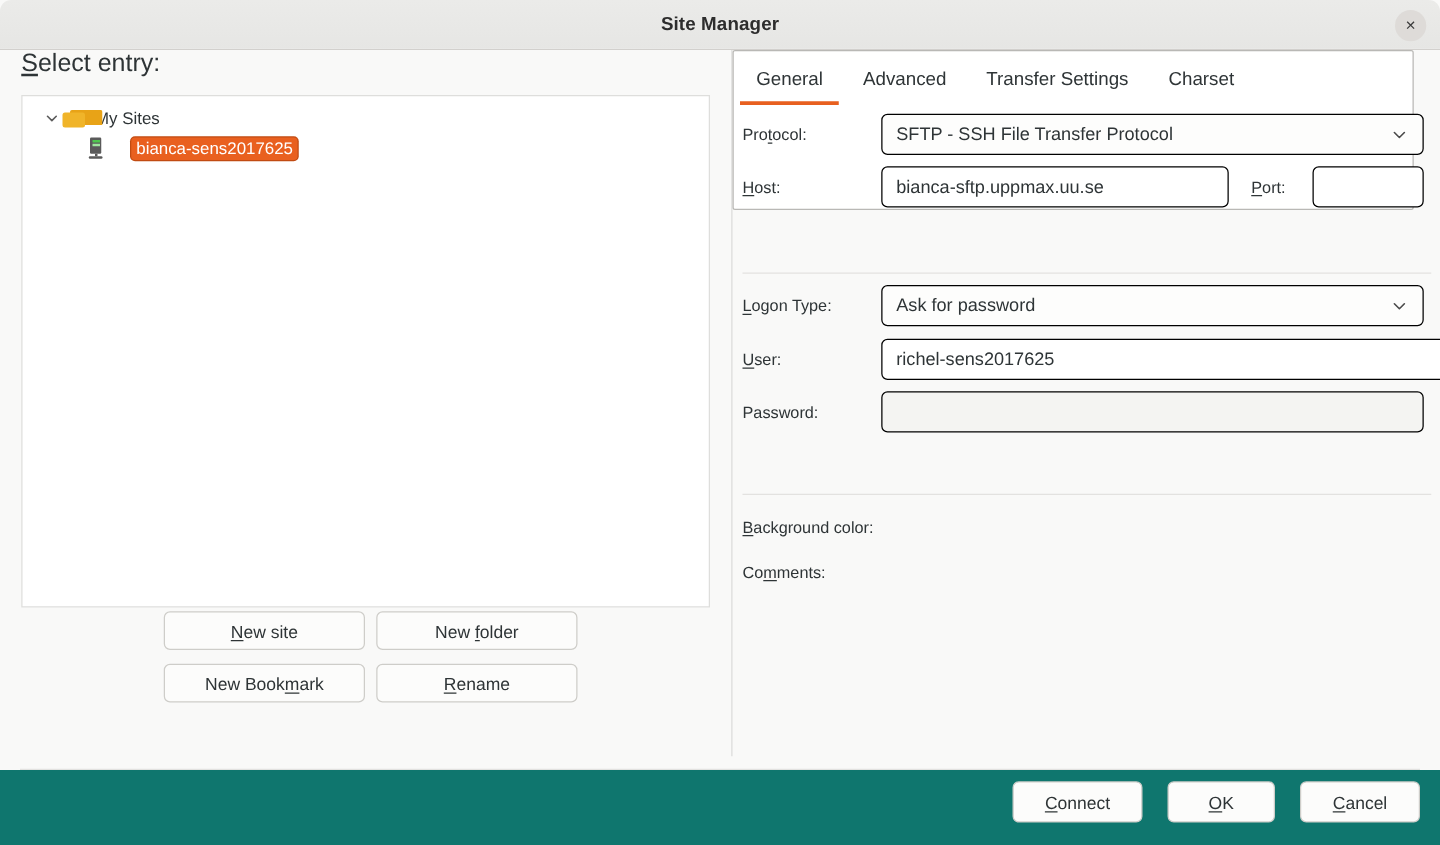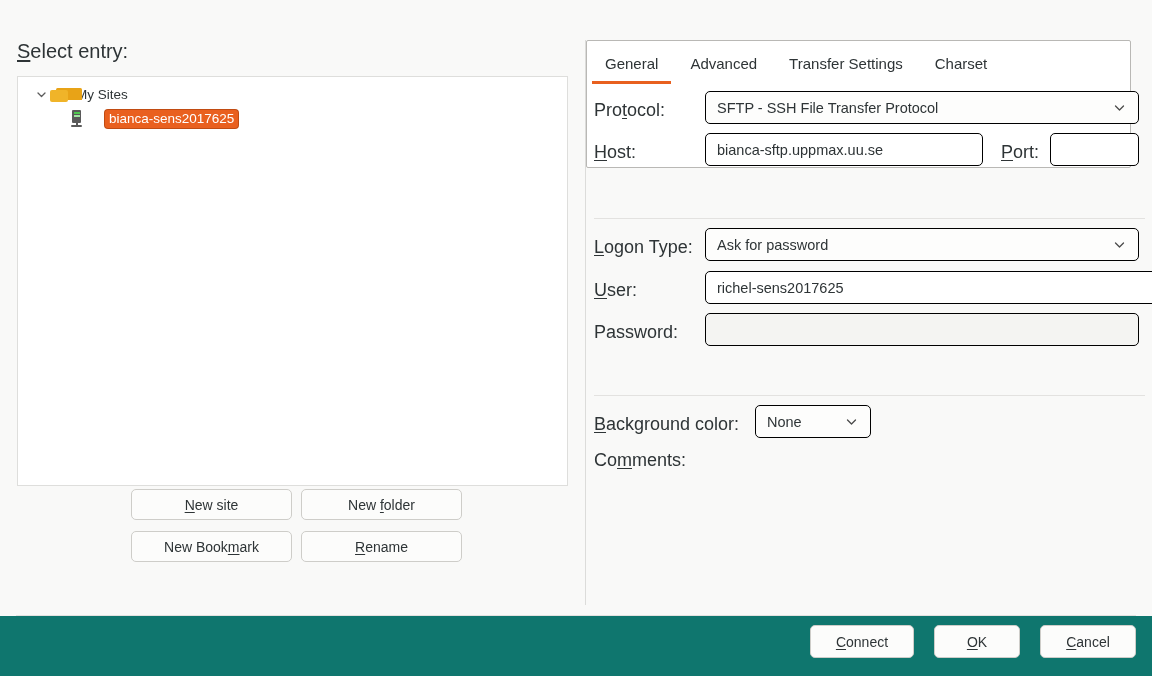--- a/index.html
+++ b/index.html
@@ -204,21 +204,21 @@
     left: 8px;
     width: 551px;
     height: 1px;
     background: #e3e2e0;
   }
   #sep1 { top: 178px; }
   #sep2 { top: 355px; }
 
   .field-label {
     position: absolute;
-    font-size: 18px;
+    font-size: 13px;
     color: #2e3436;
     white-space: nowrap;
   }
   .ctl {
     position: absolute;
     background: #ffffff;
     border: 1px solid #000000;
     border-radius: 5px;
     font-size: 14.5px;
     color: #2e3436;
@@ -284,20 +284,24 @@
   #btn-ok      { right: 132px; width: 86px;  }
   #btn-cancel  { right: 16px;  width: 96px;  }
 
   .acc { text-decoration: underline; text-underline-offset: 2px; }
 </style>
 </head>
 <body>
 
 <div id="dialog">
 
+  <div id="titlebar">
+    <div class="title">Site Manager</div>
+    <button id="close-btn">×</button>
+  </div>
 
   <div id="left-panel">
 
     <div id="select-entry-label"><span class="acc">S</span><span>elect entry:</span></div>
 
     <div id="tree-box">
 
       <div class="tree-row" id="row-my-sites">
         <span class="twisty">
           <svg width="11" height="11" viewBox="0 0 11 11" aria-hidden="true">
@@ -384,28 +388,20 @@
     </div>
 
     <div class="field-label" id="lbl-password">Password:</div>
     <div class="ctl textinput disabled" id="ctl-password">
       <span></span>
     </div>
 
     <div class="sep" id="sep2"></div>
 
     <div class="field-label" id="lbl-bgcolor"><span></span><span class="acc">B</span><span>ackground color:</span></div>
-    <div class="ctl combo" id="ctl-bgcolor">
-      <span class="val">None</span>
-      <span class="chev">
-        <svg width="13" height="13" viewBox="0 0 13 13" aria-hidden="true">
-            <path d="M2.5 5 L6.5 9 L10.5 5" fill="none" stroke="#4a4a4a" stroke-width="1.3" stroke-linecap="round" stroke-linejoin="round"></path>
-          </svg>
-      </span>
-    </div>
 
     <div class="field-label" id="lbl-comments"><span>Co</span><span class="acc">m</span><span>ments:</span></div>
     <div id="ctl-comments"></div>
 
   </div>
 
   <div id="footer-sep"></div>
   <div id="footer">
     <button class="btn" id="btn-connect"><span></span><span class="acc">C</span><span>onnect</span></button>
     <button class="btn" id="btn-ok"><span></span><span class="acc">O</span><span>K</span></button>

